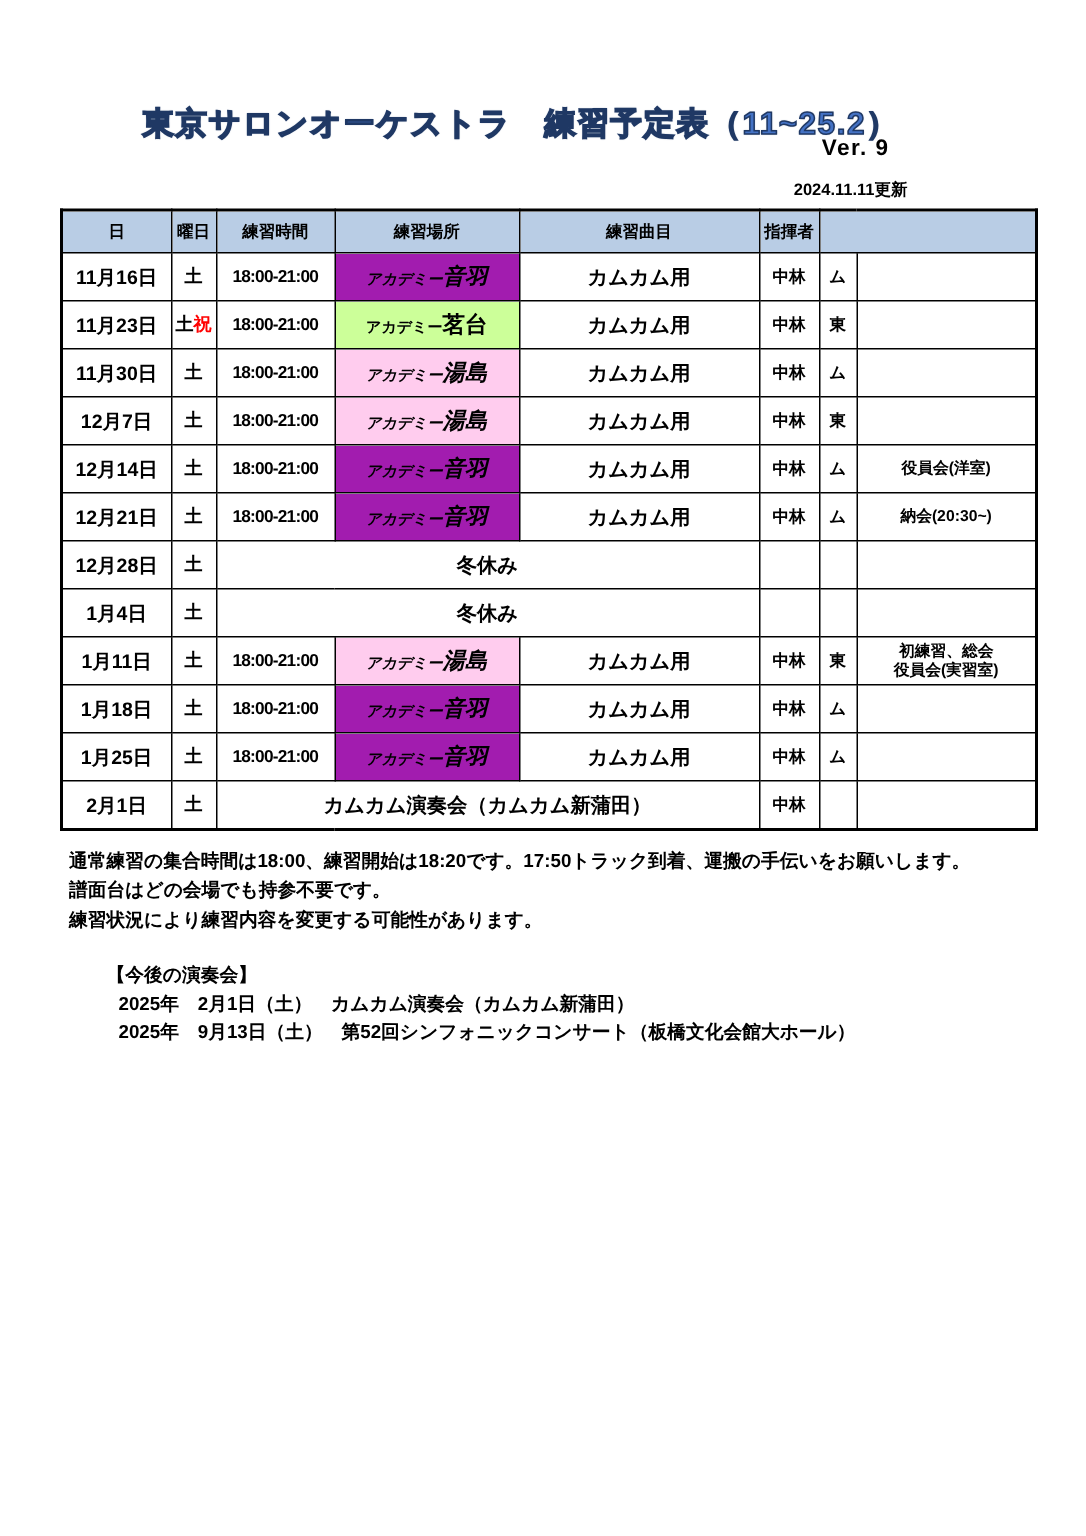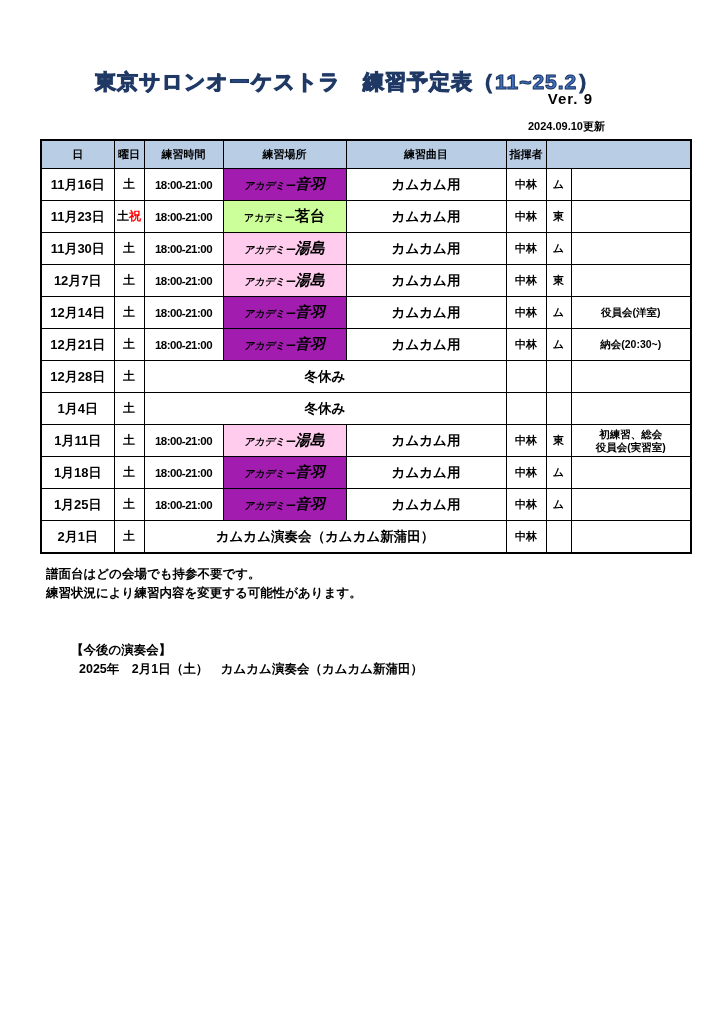--- a/index.html
+++ b/index.html
@@ -55,21 +55,21 @@
   .upcoming { position:absolute; left:36px; top:641px; font-size:12.5px; line-height:1.5;margin-left:35px; }
   .upcoming .item { margin-left:8px; white-space:nowrap; }
 </style>
 </head>
 <body>
 
 <div class="page">
 
   <div class="doc-title">東京サロンオーケストラ　練習予定表（11~25.2）</div>
   <div class="version">Ver. 9</div>
-  <div class="updated">2024.09.10更新</div>
+  <div class="updated">2024.11.11更新</div>
 
   <table class="schedule">
     <colgroup>
       <col style="width:73px">
         <col style="width:30px">
         <col style="width:79px">
       <col style="width:123px">
         <col style="width:160px">
         <col style="width:40px">
       <col style="width:25px">
@@ -199,24 +199,26 @@
           <td class="c-day"><span>土</span></td>
           <td class="c-event" colspan="3">カムカム演奏会（カムカム新蒲田）</td>
           <td class="c-conductor">中林</td>
           <td class="c-mark"></td>
           <td class="c-remark"></td>
         </tr>
       </tbody>
   </table>
 
   <div class="notes" id="notes-block">
+      <div>通常練習の集合時間は18:00、練習開始は18:20です。17:50トラック到着、運搬の手伝いをお願いします。</div>
       <div>譜面台はどの会場でも持参不要です。</div>
       <div>練習状況により練習内容を変更する可能性があります。</div>
     </div>
 
   <div class="upcoming">
     <div>【今後の演奏会】</div>
     <div id="upcoming-items">
         <div class="item">2025年　2月1日（土）　カムカム演奏会（カムカム新蒲田）</div>
+        <div class="item">2025年　9月13日（土）　第52回シンフォニックコンサート（板橋文化会館大ホール）</div>
       </div>
   </div>
 
 </div>
 
 </body></html>

